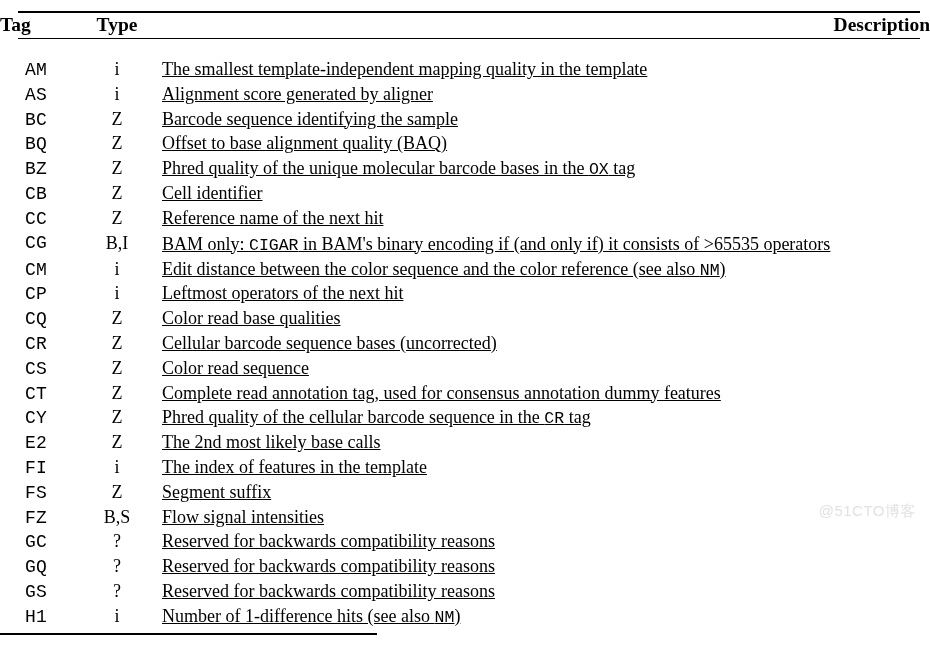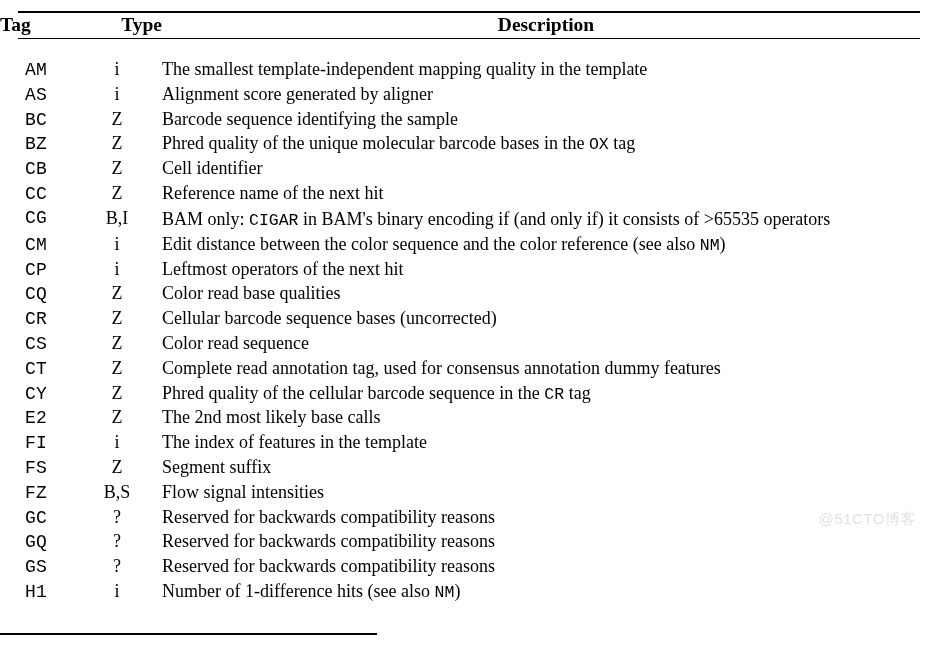--- a/index.html
+++ b/index.html
@@ -70,22 +70,22 @@
 
   
   thead tr.hdr th {
     height: 27px;
     font-weight: bold;
     font-size: 19.5px;
     line-height: 27px;
     padding-top: 11px;
   }
   th.h-tag  { text-align: left; padding-left: 28px; }
-  th.h-type { text-align: right; padding-left: 20px; }
-  th.h-desc { text-align: center; padding-left: 5px; }
+  th.h-type { text-align: center; padding-left: 20px; }
+  th.h-desc { text-align: right; padding-left: 5px; }
 
   
   tbody tr.row td {
     height: 23.8px;
     font-size: 18px;
     line-height: 23.8px;
   }
   tbody tr.row:first-child td { padding-top: 20px; }
 
   td.d-tag {
@@ -97,20 +97,21 @@
   }
   td.d-type {
     text-align: center;
     padding-right: 14px;
     font-size: 18px;
   }
   td.d-desc {
     text-align: left;
     padding-left: 5px;
     font-size: 18.5px;
+    text-decoration: underline;
   }
 
   
   td.d-desc .wrap-just {
     display: block;
     text-align: justify;
     text-align-last: left;
     width: 750px;
     line-height: 25px;
   }
@@ -121,21 +122,21 @@
   
   .tt {
     font-family: "Liberation Mono", "DejaVu Sans Mono", monospace;
     font-size: 16.5px;
   }
 
   
   .watermark {
     position: absolute;
     right: 14px;
-    bottom: 8px;
+    bottom: 16px;
     font-family: "Liberation Sans", "DejaVu Sans", sans-serif;
     font-size: 15px;
     color: #e2e2e2;
     letter-spacing: 0.5px;
     user-select: none;
     white-space: nowrap;
   }
 </style>
 </head>
 <body>
@@ -169,20 +170,25 @@
           <td class="d-tag">AS</td>
           <td class="d-type">i</td>
           <td class="d-desc"><span><span>Alignment score generated by aligner</span></span></td>
         </tr>
         <tr class="row">
           <td class="d-tag">BC</td>
           <td class="d-type">Z</td>
           <td class="d-desc"><span><span>Barcode sequence identifying the sample</span></span></td>
         </tr>
         <tr class="row">
+          <td class="d-tag">BQ</td>
+          <td class="d-type">Z</td>
+          <td class="d-desc"><span><span>Offset to base alignment quality (BAQ)</span></span></td>
+        </tr>
+        <tr class="row">
           <td class="d-tag">BZ</td>
           <td class="d-type">Z</td>
           <td class="d-desc"><span><span>Phred quality of the unique molecular barcode bases in the </span><span class="tt">OX</span><span> tag</span></span></td>
         </tr>
         <tr class="row">
           <td class="d-tag">CB</td>
           <td class="d-type">Z</td>
           <td class="d-desc"><span><span>Cell identifier</span></span></td>
         </tr>
         <tr class="row">

